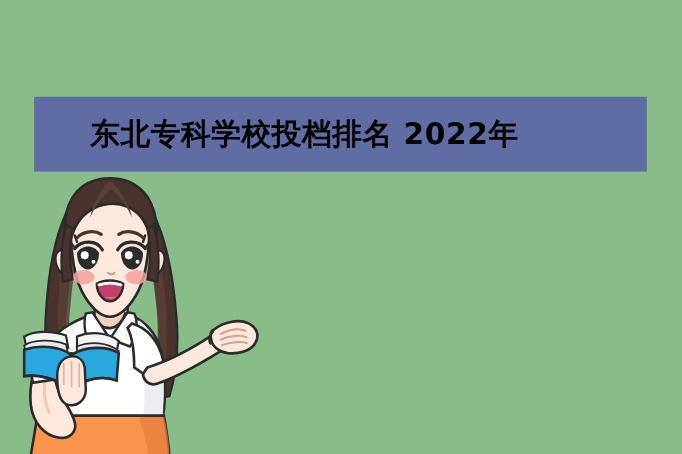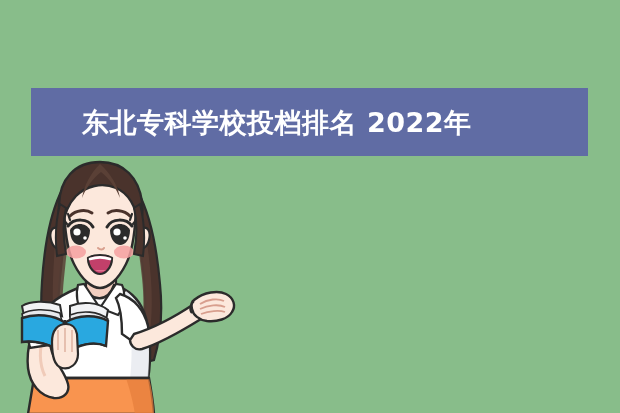--- a/index.html
+++ b/index.html
@@ -54,21 +54,21 @@
   #illustration svg { display: block; }
 </style>
 </head>
 <body>
 
 <div id="stage">
 
   <div id="bg" style="background: rgb(136, 189, 138);"></div>
 
   <div id="title-banner" style="background: rgb(96, 108, 164);">
-    <span id="title-text" style="color: #ffffff;">东北专科学校投档排名 2022年</span>
+    <span id="title-text" style="color: #000000;">东北专科学校投档排名 2022年</span>
   </div>
 
   <div id="illustration">
     <svg viewBox="0 0 240 256" width="240" height="256" xmlns="http://www.w3.org/2000/svg">
       <defs>
         <clipPath id="clipFace">
           <path d="M58 22 C84 10 118 14 132 40 C144 62 141 96 128 112
                    C116 127 96 132 82 126 C62 118 52 96 51 74
                    C50 54 51 32 58 22 Z"></path>
         </clipPath>

